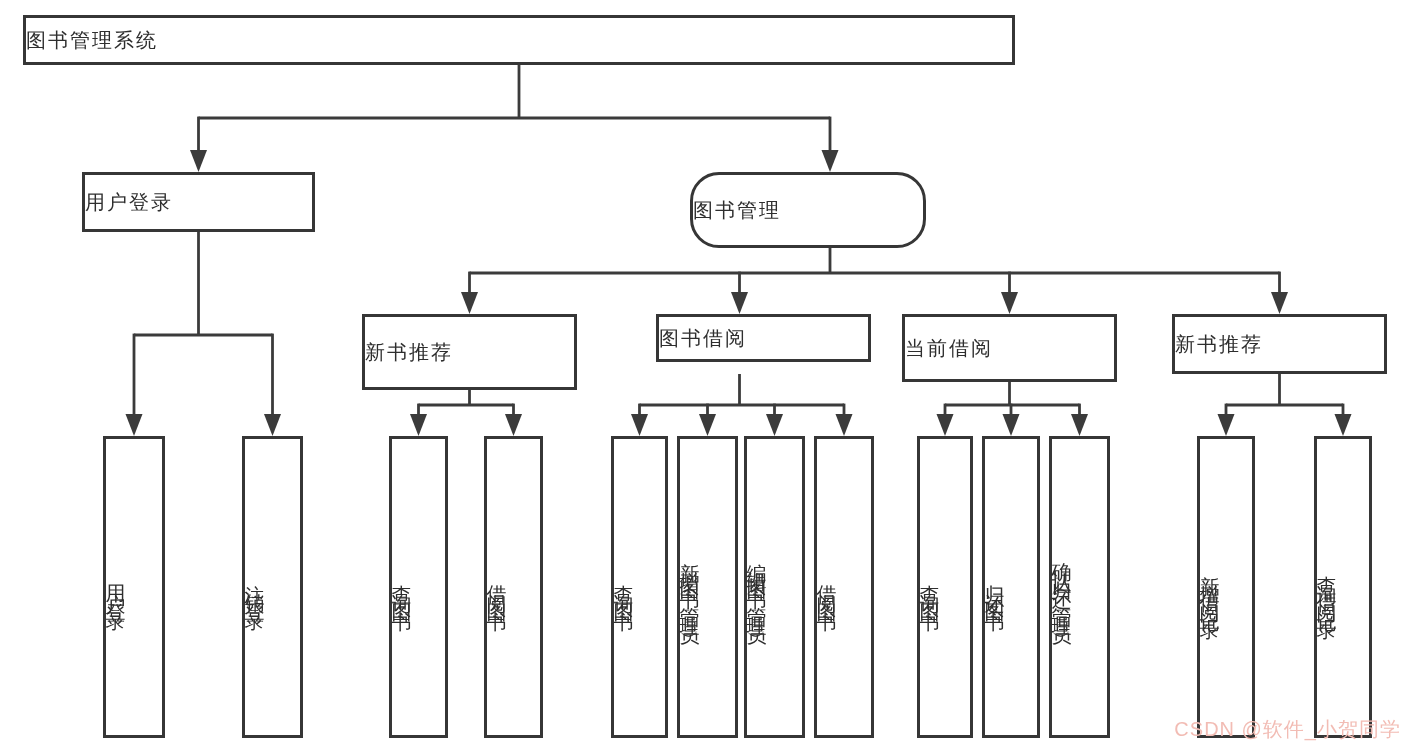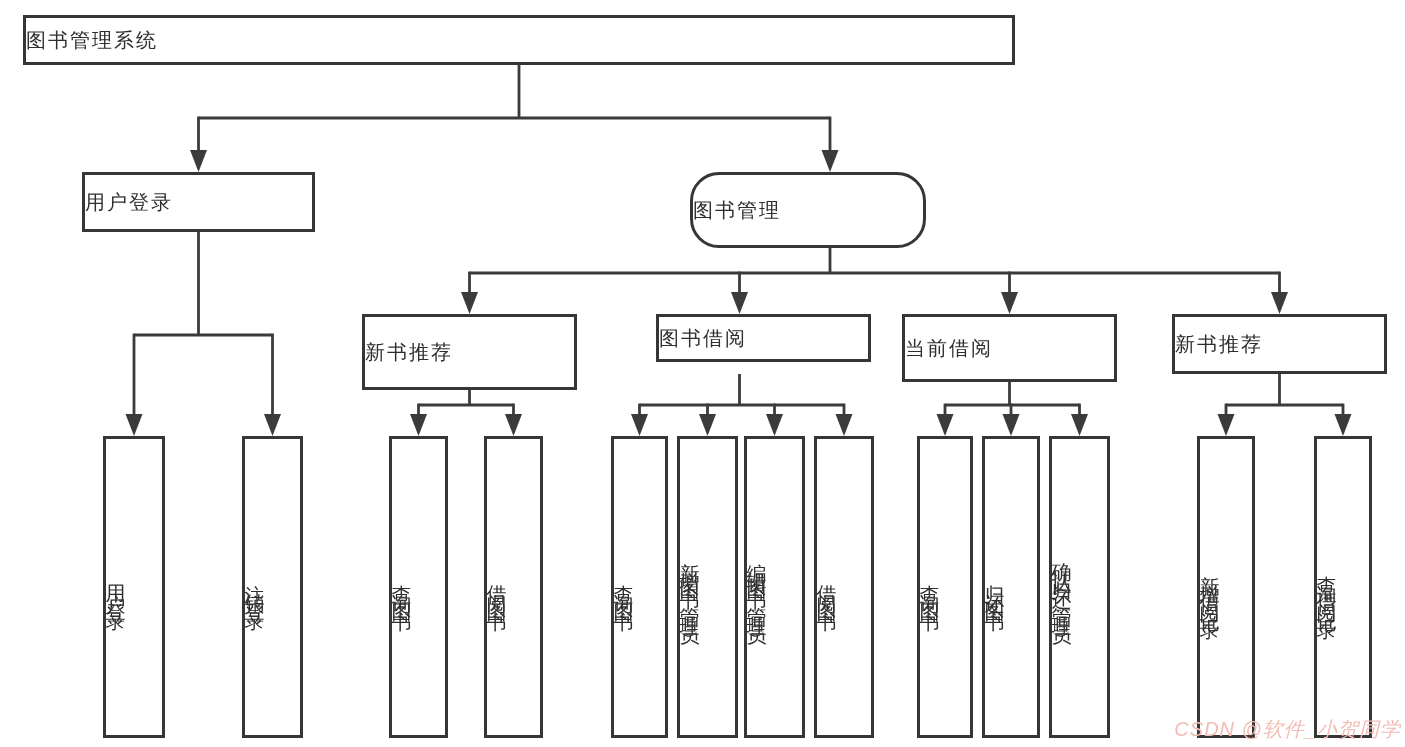--- a/index.html
+++ b/index.html
@@ -16,21 +16,21 @@
     color:#2e2e2e;font-size:20px;
   }
   .node .lbl{letter-spacing:2px;white-space:nowrap;}
   .node.v .lbl{
     writing-mode:vertical-rl;text-orientation:mixed;
     letter-spacing:9px;line-height:1;
   }
   .watermark{
     position:absolute;right:4px;bottom:4px;
     font-size:20px;letter-spacing:1px;white-space:nowrap;
-    z-index:5;pointer-events:none;font-style:italic;
+    z-index:5;pointer-events:none;
   }
 </style>
 </head>
 <body>
 
 <div class="stage">
   <svg id="connectors" width="1405" height="747" viewBox="0 0 1405 747">
       <line x1="519" y1="65" x2="519" y2="118" stroke="#3b3b3b" stroke-width="2.8"></line>
       <line x1="198.5" y1="118" x2="830" y2="118" stroke="#3b3b3b" stroke-width="2.8"></line>
       <line x1="198.5" y1="116.6" x2="198.5" y2="152" stroke="#3b3b3b" stroke-width="2.8"></line>

